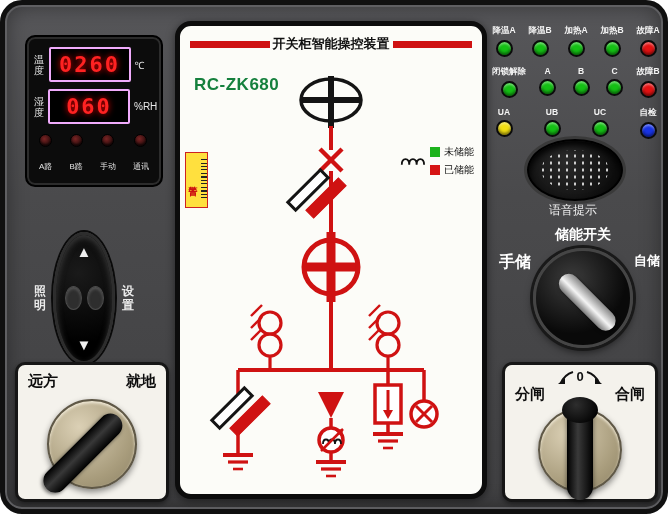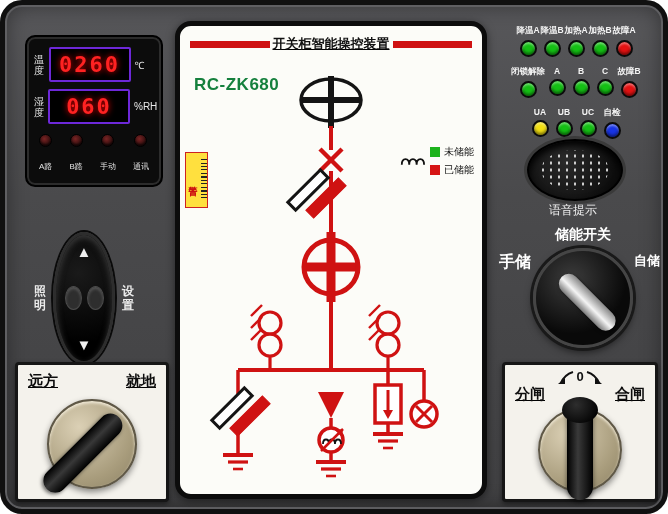--- a/index.html
+++ b/index.html
@@ -7,21 +7,21 @@
   .panel{position:relative;width:668px;height:514px;box-sizing:border-box;
     background:linear-gradient(180deg,#57575a,#4a4a4c 38%,#404042);
     border:5px solid #101010;border-radius:22px;
     box-shadow:inset 0 0 0 2px #5f5f62, inset 0 0 22px rgba(0,0,0,.45);overflow:hidden;}
 
   
   .meter{position:absolute;left:20px;top:30px;width:138px;height:152px;background:#0c0c0c;
     border:2px solid #000;border-radius:10px;box-shadow:inset 0 0 0 2px #2c2c2c;box-sizing:border-box;padding:10px 7px 6px;}
   .meter-row{display:flex;align-items:center;gap:4px;margin-bottom:7px;}
   .vlabel{width:13px;font-size:10px;line-height:11px;color:#e9e9e9;word-break:break-all;text-align:left;}
-  .lcd{flex:0 0 78px;height:31px;background:#000;border:2px solid #6d28d9;border-radius:2px;
+  .lcd{flex:0 0 78px;height:31px;background:#000;border:2px solid #f0abfc;border-radius:2px;
     display:flex;align-items:center;justify-content:center;
     font-family:"DejaVu Sans Mono",monospace;font-weight:bold;font-size:22px;color:#ff2222;
     text-shadow:0 0 6px rgba(255,0,0,.9);letter-spacing:2px;}
   .unit{color:#e9e9e9;font-size:10px;width:24px;}
   .meter-keys{display:flex;justify-content:space-between;padding:0 5px;margin-top:10px;}
   .mkey{display:flex;flex-direction:column;align-items:center;gap:14px;cursor:pointer;}
   .mdot{width:11px;height:11px;border-radius:50%;border:1px solid #000;
     background:radial-gradient(circle at 40% 35%,#7a2424,#270b0b 75%);box-shadow:inset 0 -2px 2px rgba(0,0,0,.6);}
   .klabel{font-size:8px;color:#e5e5e5;white-space:nowrap;}
 
@@ -29,42 +29,42 @@
   .navpad{position:absolute;left:16px;top:222px;width:126px;height:142px;display:flex;align-items:center;justify-content:center;gap:6px;}
   .nav-side{width:14px;font-size:12px;line-height:14px;color:#ececec;word-break:break-all;text-align:center;font-weight:bold;}
   .nav-oval{width:62px;height:132px;border-radius:50%;background:radial-gradient(circle at 40% 30%,#1a1a1a,#000 75%);
     border:3px solid #2d2d2d;box-shadow:0 0 0 2px #0a0a0a, inset 0 3px 6px #3a3a3a;
     display:flex;flex-direction:column;align-items:center;justify-content:space-between;padding:9px 0;box-sizing:border-box;}
   .nav-arrow{color:#f0f0f0;font-size:15px;line-height:15px;cursor:pointer;}
   .nav-mid{display:flex;gap:5px;}
   .bump{width:15px;height:22px;border-radius:50%;background:#2e2e2e;border:1px solid #4a4a4a;box-shadow:inset 0 2px 3px #555;}
 
   
-  .subpanel{position:absolute;background:#f4f2ec;border:3px solid #161616;border-radius:4px;box-sizing:border-box;
-    box-shadow:0 2px 5px rgba(0,0,0,.5);text-decoration:underline;}
+  .subpanel{position:absolute;background:#f4f2ec;border:3px solid #161616;border-radius:10px;box-sizing:border-box;
+    box-shadow:0 2px 5px rgba(0,0,0,.5);}
   .sub-remote{left:10px;top:357px;width:154px;height:140px;}
   .sub-breaker{left:497px;top:357px;width:156px;height:140px;}
   .sp-labels{display:flex;justify-content:space-between;padding:7px 10px 0;font-weight:bold;font-size:15px;color:#0d0d0d;}
   .sub-breaker .sp-labels{padding-top:0;}
   .arc-row{display:flex;justify-content:center;padding-top:3px;height:17px;}
 
   .knob-base{position:relative;width:86px;height:86px;margin:8px auto 0;border-radius:50%;
     background:radial-gradient(circle at 35% 30%,#dbd0b5,#a89c7c 65%,#8c8164);
     border:2px solid #5f5847;box-shadow:0 3px 6px rgba(0,0,0,.45), inset 0 2px 3px #f0e9d7;}
   .sub-breaker .knob-base{width:80px;height:80px;margin-top:4px;}
   .handle-dark{position:absolute;left:50%;top:50%;width:24px;height:102px;border-radius:12px;
     background:linear-gradient(90deg,#000,#383838 45%,#000);
     transform:translate(-50%,-50%) rotate(45deg) translateY(13px);box-shadow:0 2px 4px rgba(0,0,0,.55);}
   .key-handle{position:absolute;left:50%;top:50%;width:26px;height:100px;border-radius:13px;
     background:linear-gradient(90deg,#000,#3a3a3a 42%,#000);transform:translate(-50%,-50%);box-shadow:0 2px 5px rgba(0,0,0,.55);}
   .key-handle::before{content:'';position:absolute;left:50%;top:-3px;transform:translateX(-50%);
     width:36px;height:26px;border-radius:50%;background:radial-gradient(circle at 40% 30%,#2e2e2e,#050505 75%);}
 
   
-  .leds{position:absolute;left:487px;top:20px;width:168px;display:flex;flex-direction:column;gap:9px;align-items:center;}
+  .leds{position:absolute;left:487px;top:20px;width:168px;display:flex;flex-direction:column;gap:9px;}
   .led-row{display:flex;justify-content:space-between;}
   .led-cell{display:flex;flex-direction:column;align-items:center;gap:3px;min-width:24px;}
   .led-label{font-size:8.5px;font-weight:bold;color:#f4f4f4;white-space:nowrap;}
   .led{width:13px;height:13px;border-radius:50%;border:2px solid #0b0b0b;
     box-shadow:inset 0 -2px 3px rgba(0,0,0,.5), inset 0 2px 2px rgba(255,255,255,.4);}
 
   
   .speaker{position:absolute;left:522px;top:134px;width:92px;height:58px;border-radius:50%;
     background:radial-gradient(circle at 40% 35%,#2b2b2b,#0d0d0d 75%);border:2px solid #000;
     box-shadow:0 0 0 3px #3a3a3a, inset 0 4px 7px #000;}
@@ -79,21 +79,21 @@
   .charge-knob{position:absolute;left:528px;top:243px;width:94px;height:94px;border-radius:50%;
     background:radial-gradient(circle at 38% 30%,#3c3c3c,#090909 62%);
     border:3px solid #454545;box-shadow:0 0 0 3px #191919, 0 4px 9px rgba(0,0,0,.6);}
   .charge-handle{position:absolute;left:50%;top:50%;width:20px;height:72px;border-radius:10px;
     background:linear-gradient(90deg,#7c7c7c,#f4f4f4 45%,#888);
     transform:translate(-50%,-50%) rotate(-45deg) translateY(6px);box-shadow:0 2px 4px rgba(0,0,0,.6);}
 
   
   .screen{position:absolute;left:170px;top:16px;width:312px;height:478px;box-sizing:border-box;
     background:#fcfcf8;border:5px solid #0c0c0c;border-radius:16px;box-shadow:0 2px 8px rgba(0,0,0,.5);}
-  .screen-title{position:absolute;left:10px;right:10px;top:9px;display:flex;align-items:center;gap:3px;text-decoration:underline;}
+  .screen-title{position:absolute;left:10px;right:10px;top:9px;display:flex;align-items:center;gap:3px;}
   .tbar{flex:1;height:7px;background:#cf1212;}
   .ttext{font-size:13px;font-weight:bold;color:#111;white-space:nowrap;}
   .model{position:absolute;left:14px;top:49px;font-size:17px;font-weight:bold;color:#15803d;letter-spacing:.5px;}
   .legend{position:absolute;right:8px;top:119px;display:flex;align-items:center;gap:5px;}
   .legend-col{display:flex;flex-direction:column;gap:4px;text-align:right;}
   .legend-row{display:flex;align-items:center;gap:4px;}
   .lsq{width:10px;height:10px;}
   .llabel{font-size:10px;color:#111;white-space:nowrap;}
   .warning{position:absolute;left:5px;top:126px;width:23px;height:56px;background:#ffe03e;border:1px solid #c22;
     display:flex;align-items:center;justify-content:center;gap:2px;box-sizing:border-box;}

